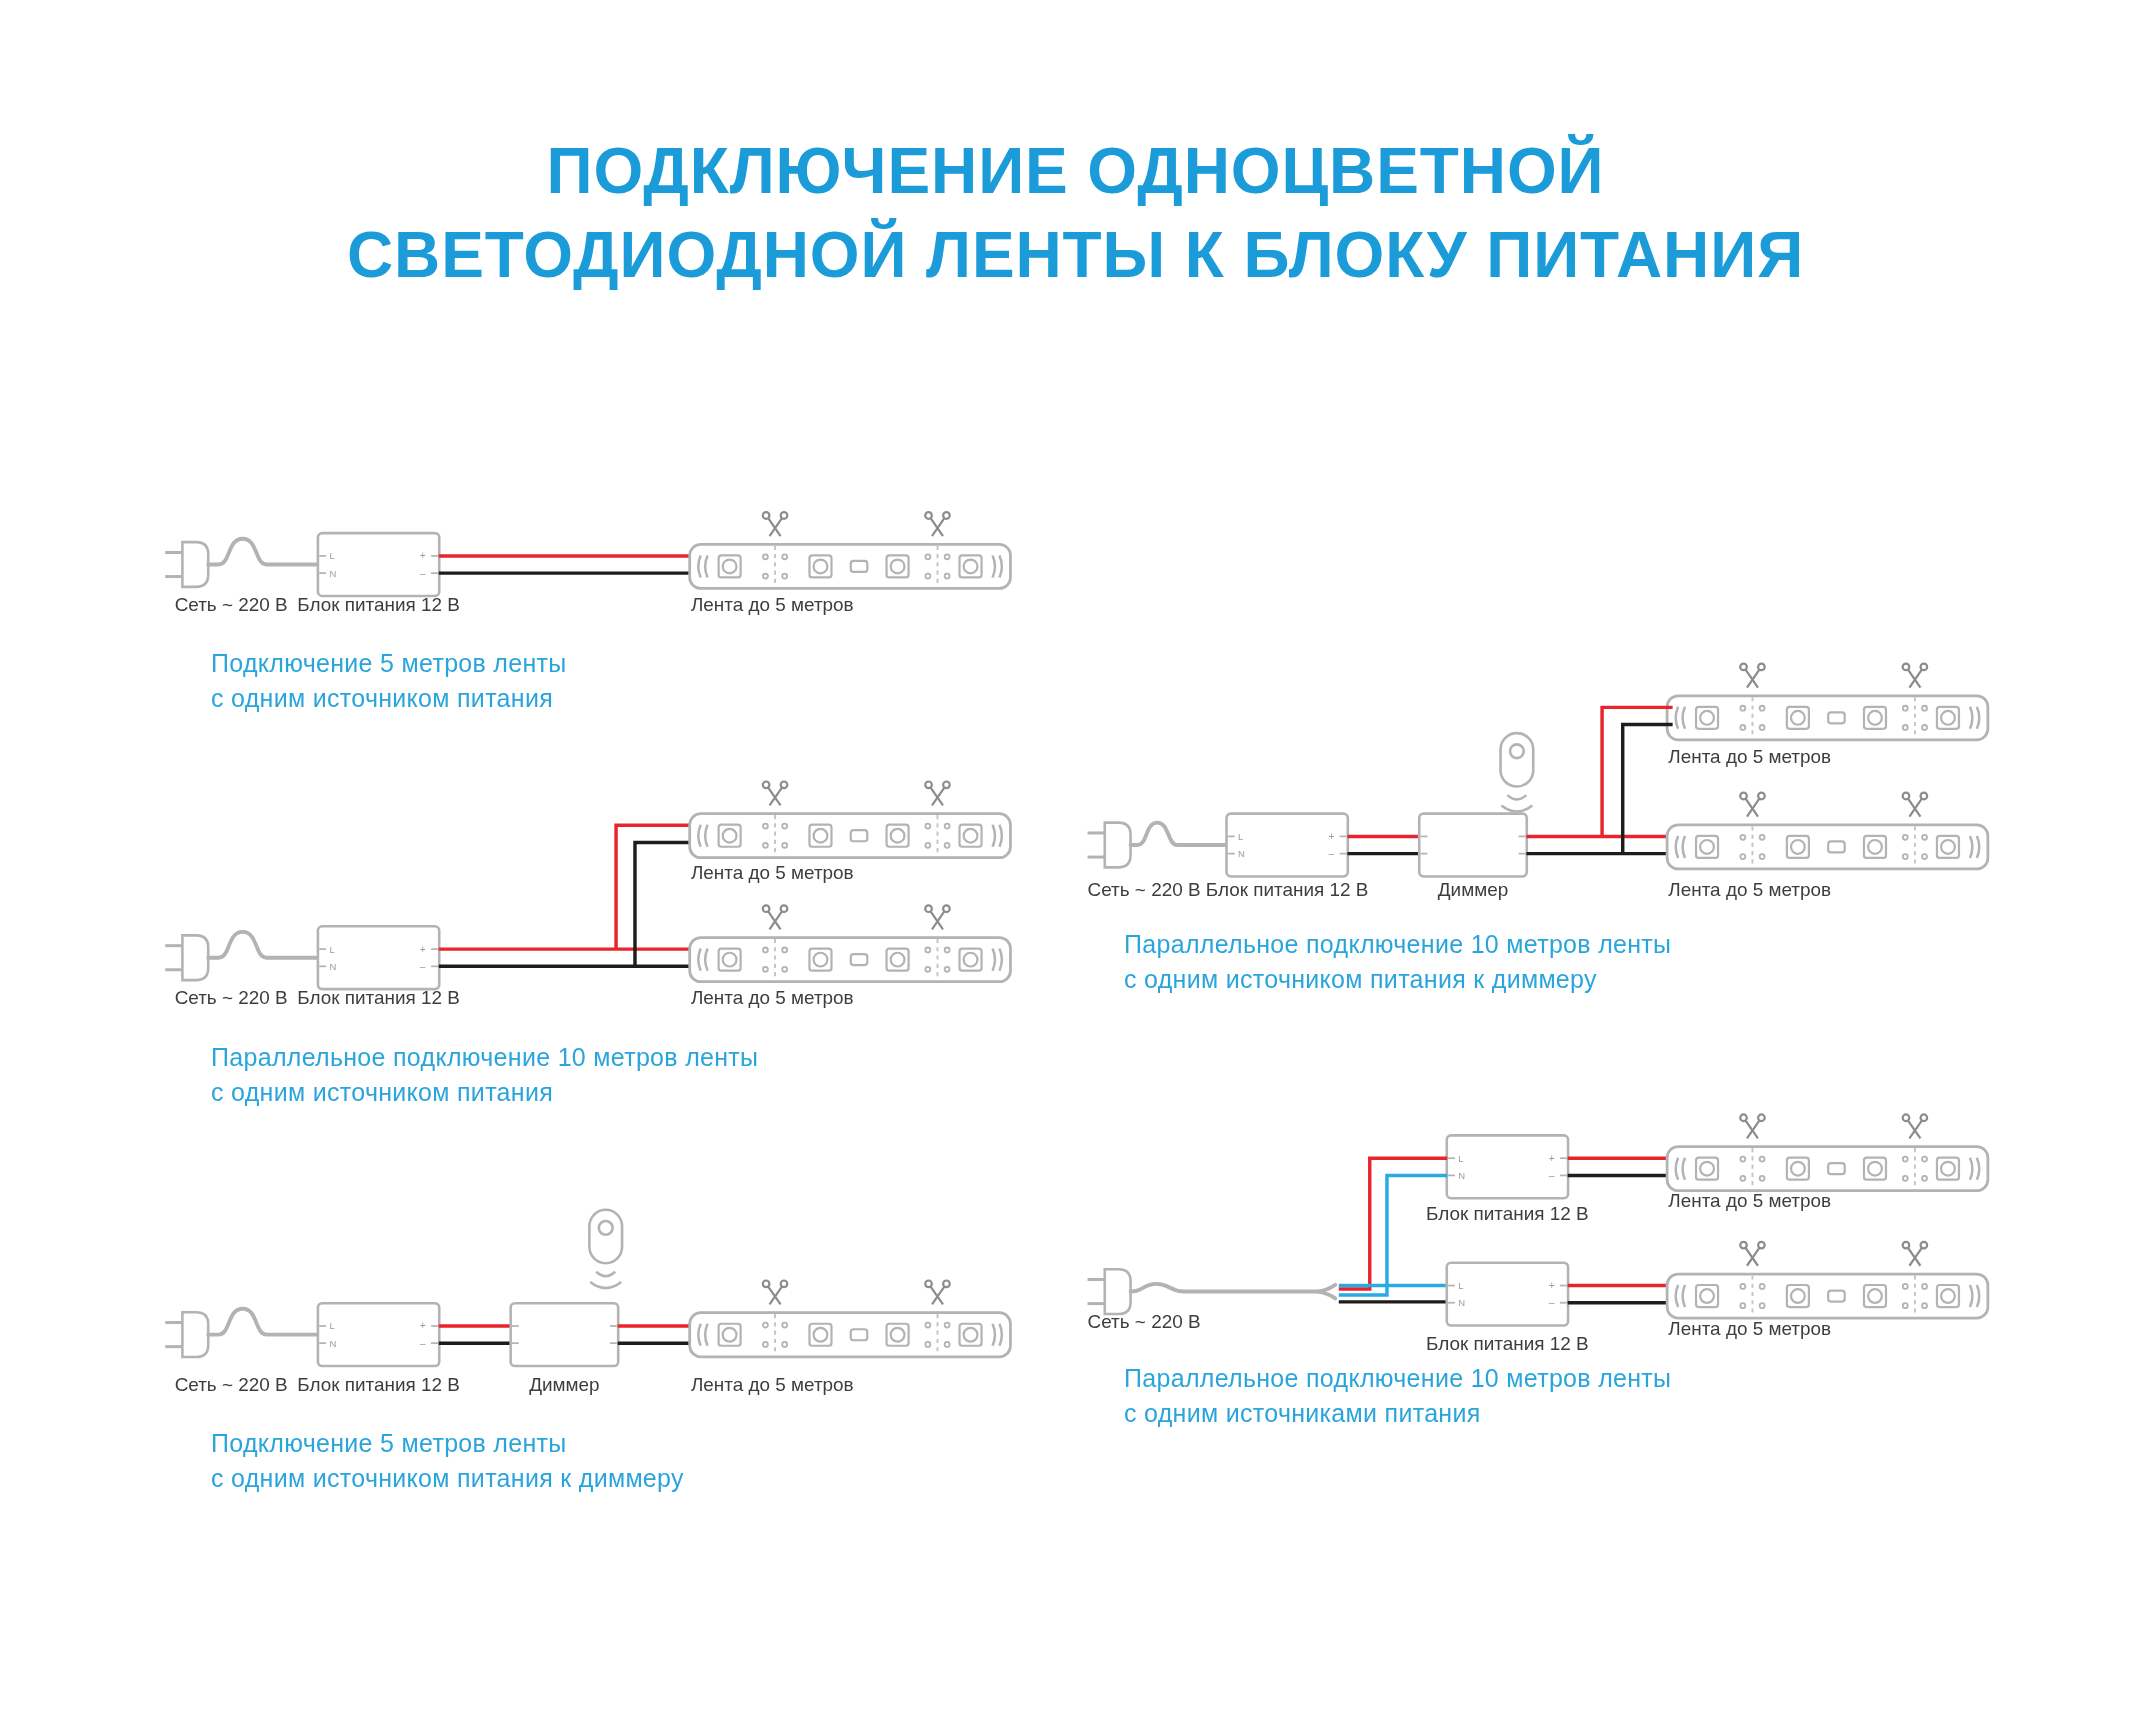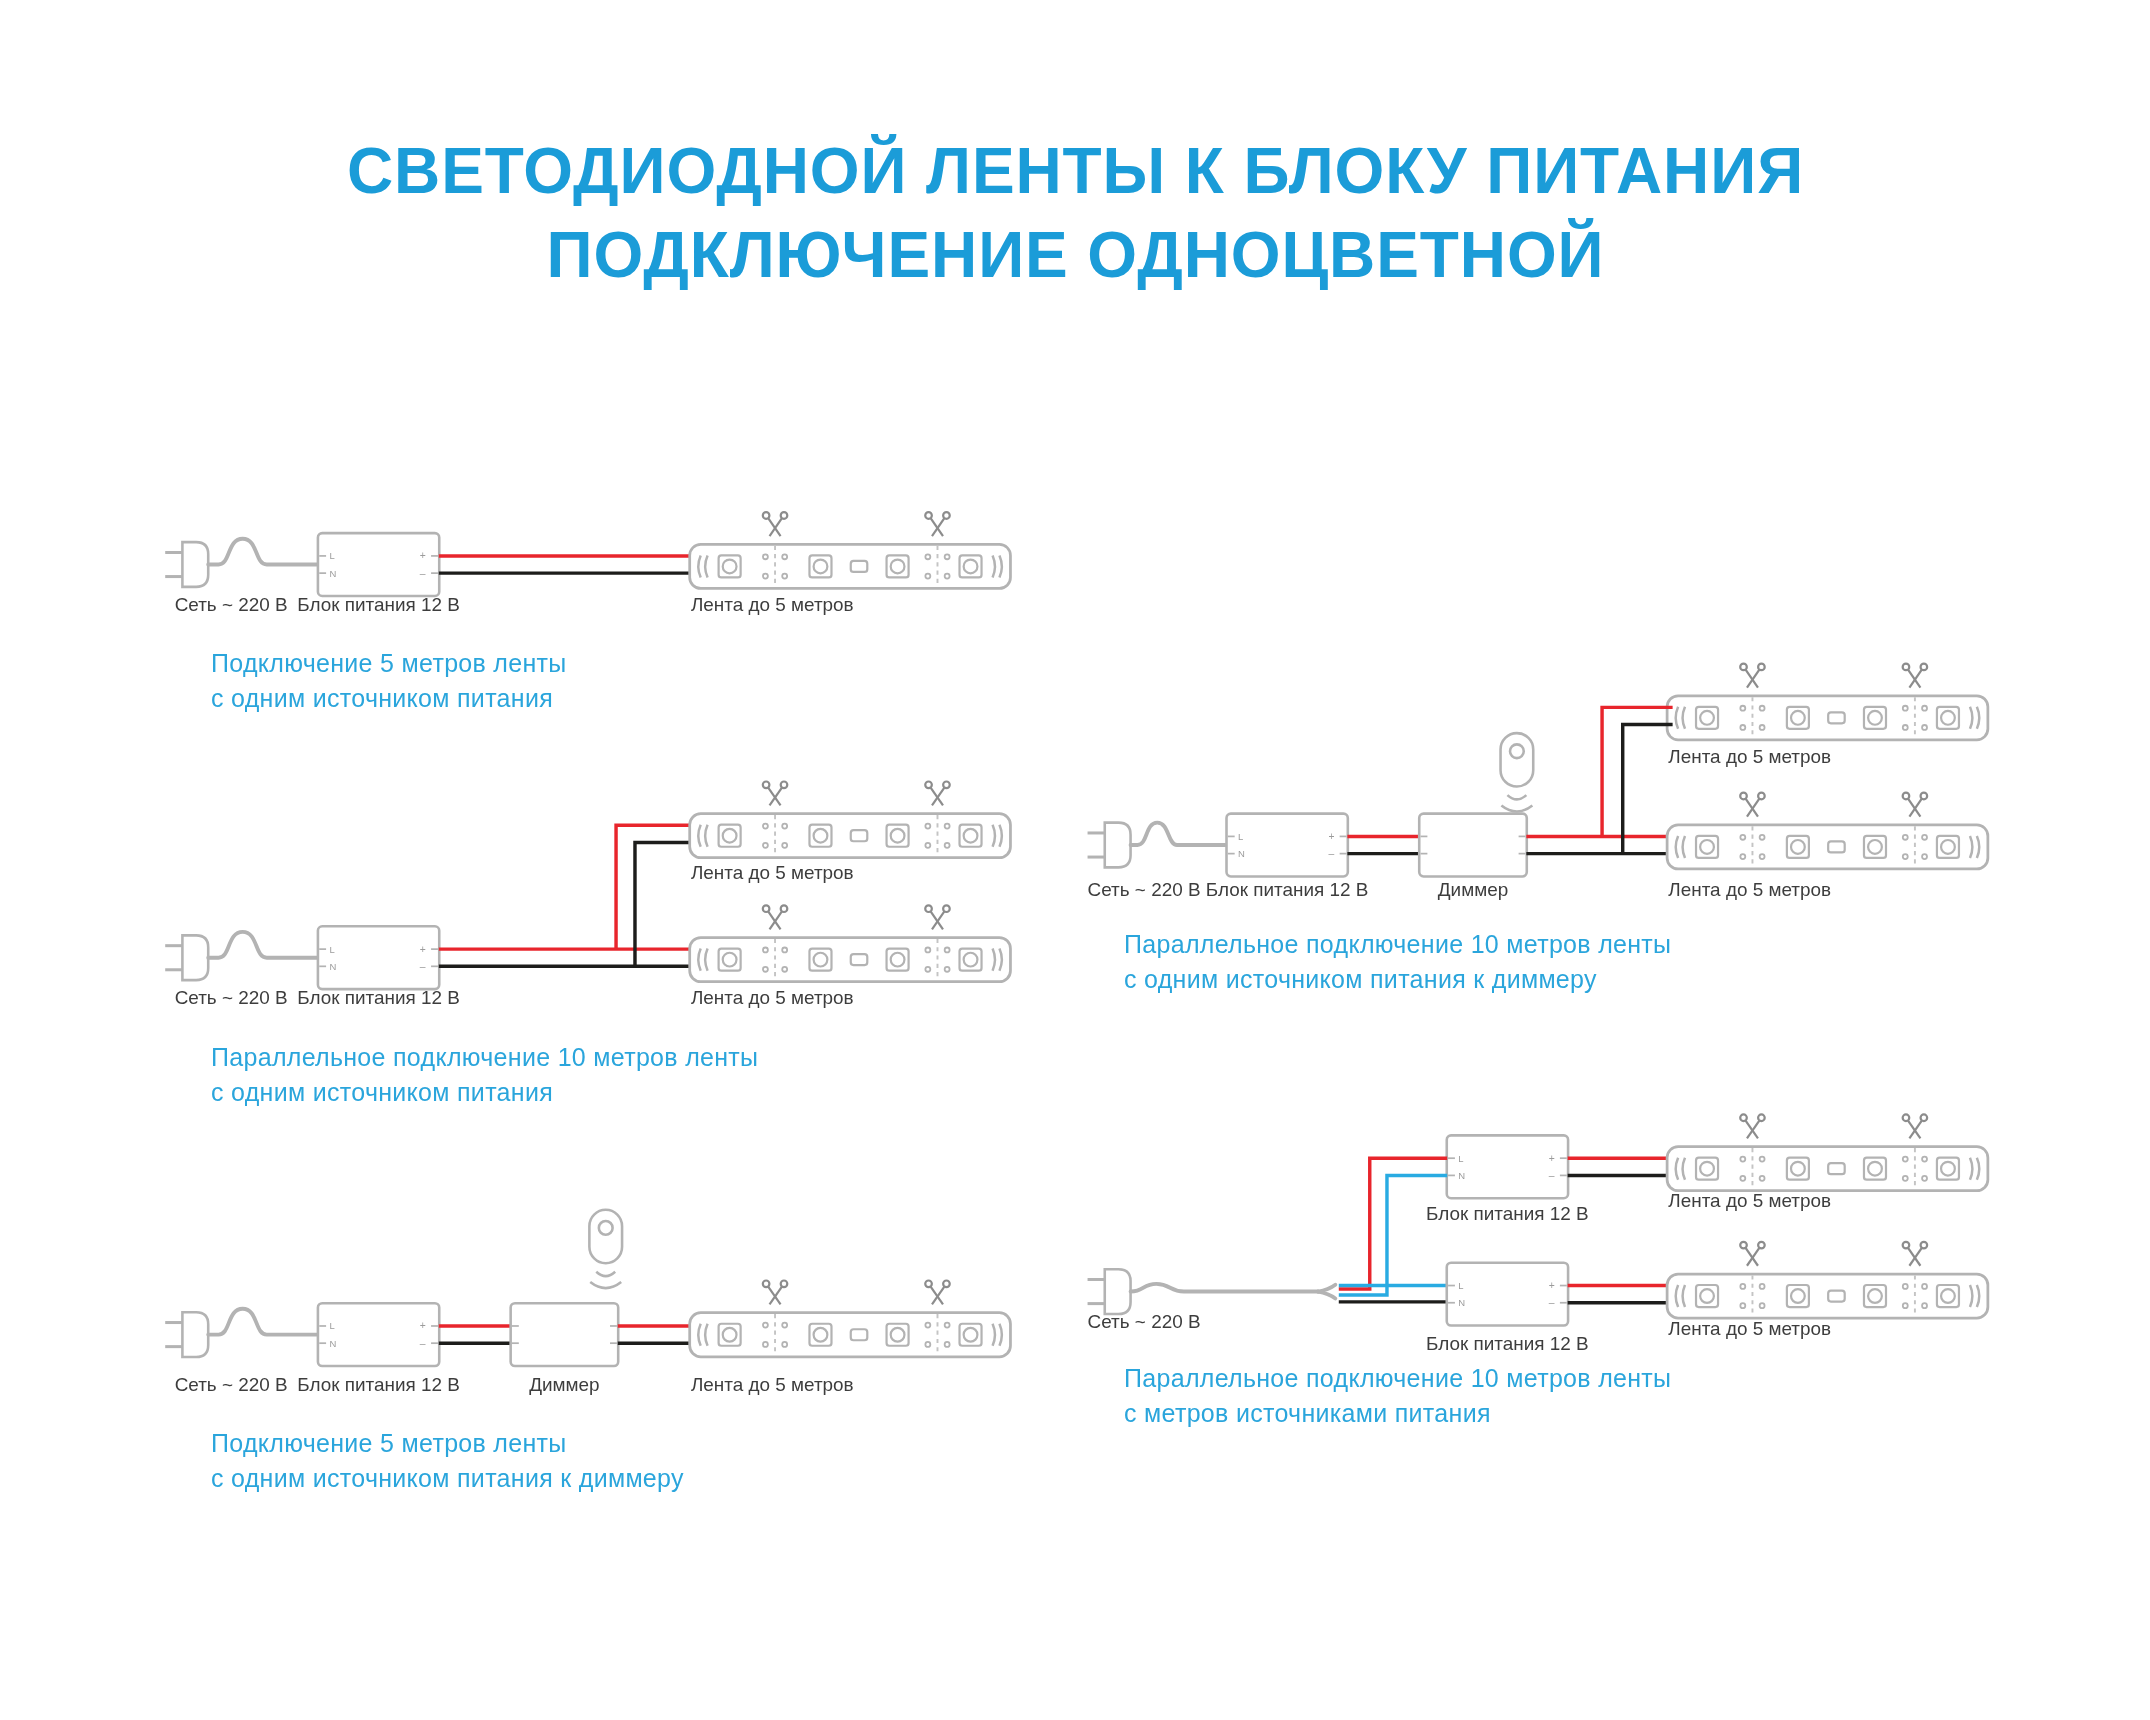--- a/index.html
+++ b/index.html
@@ -25,22 +25,22 @@
   .cable{fill:none;stroke:var(--outline-gray,#b3b3b3);stroke-width:4.5;stroke-linecap:round;}
   .cut{stroke:#c4c4c4;stroke-width:1.4;stroke-dasharray:3 3;}
   .scissor{stroke:#8c8c8c;stroke-width:1.6;fill:none;}
 </style>
 </head>
 <body>
 
 <div class="canvas">
 
   <header class="title">
+    <div>ПОДКЛЮЧЕНИЕ ОДНОЦВЕТНОЙ</div>
     <div>СВЕТОДИОДНОЙ ЛЕНТЫ К БЛОКУ ПИТАНИЯ</div>
-    <div>ПОДКЛЮЧЕНИЕ ОДНОЦВЕТНОЙ</div>
   </header>
 
   <svg class="diagram-layer" width="2151" height="1721" viewBox="0 0 2500 2000" xmlns="http://www.w3.org/2000/svg">
 
     <defs>
 
       <g id="plughead">
         <line x1="0" y1="26" x2="20" y2="26" stroke="#b3b3b3" stroke-width="3.5"></line>
         <line x1="0" y1="54" x2="20" y2="54" stroke="#b3b3b3" stroke-width="3.5"></line>
         <path d="M20 14 L36 14 Q50 14 50 28 L50 52 Q50 66 36 66 L20 66 Z" fill="#fff" stroke="#b3b3b3" stroke-width="3"></path>
@@ -228,17 +228,17 @@
   <div class="caption" style="left:175px;top:1426px;">
     <div>Подключение 5 метров ленты</div>
     <div>с одним источником питания к диммеру</div>
   </div>
   <div class="caption" style="left:1088px;top:927px;">
     <div>Параллельное подключение 10 метров ленты</div>
     <div>с одним источником питания к диммеру</div>
   </div>
   <div class="caption" style="left:1088px;top:1361px;">
     <div>Параллельное подключение 10 метров ленты</div>
-    <div>с метров источниками питания</div>
+    <div>с одним источниками питания</div>
   </div>
 
 </div>
 
 
 </body></html>

